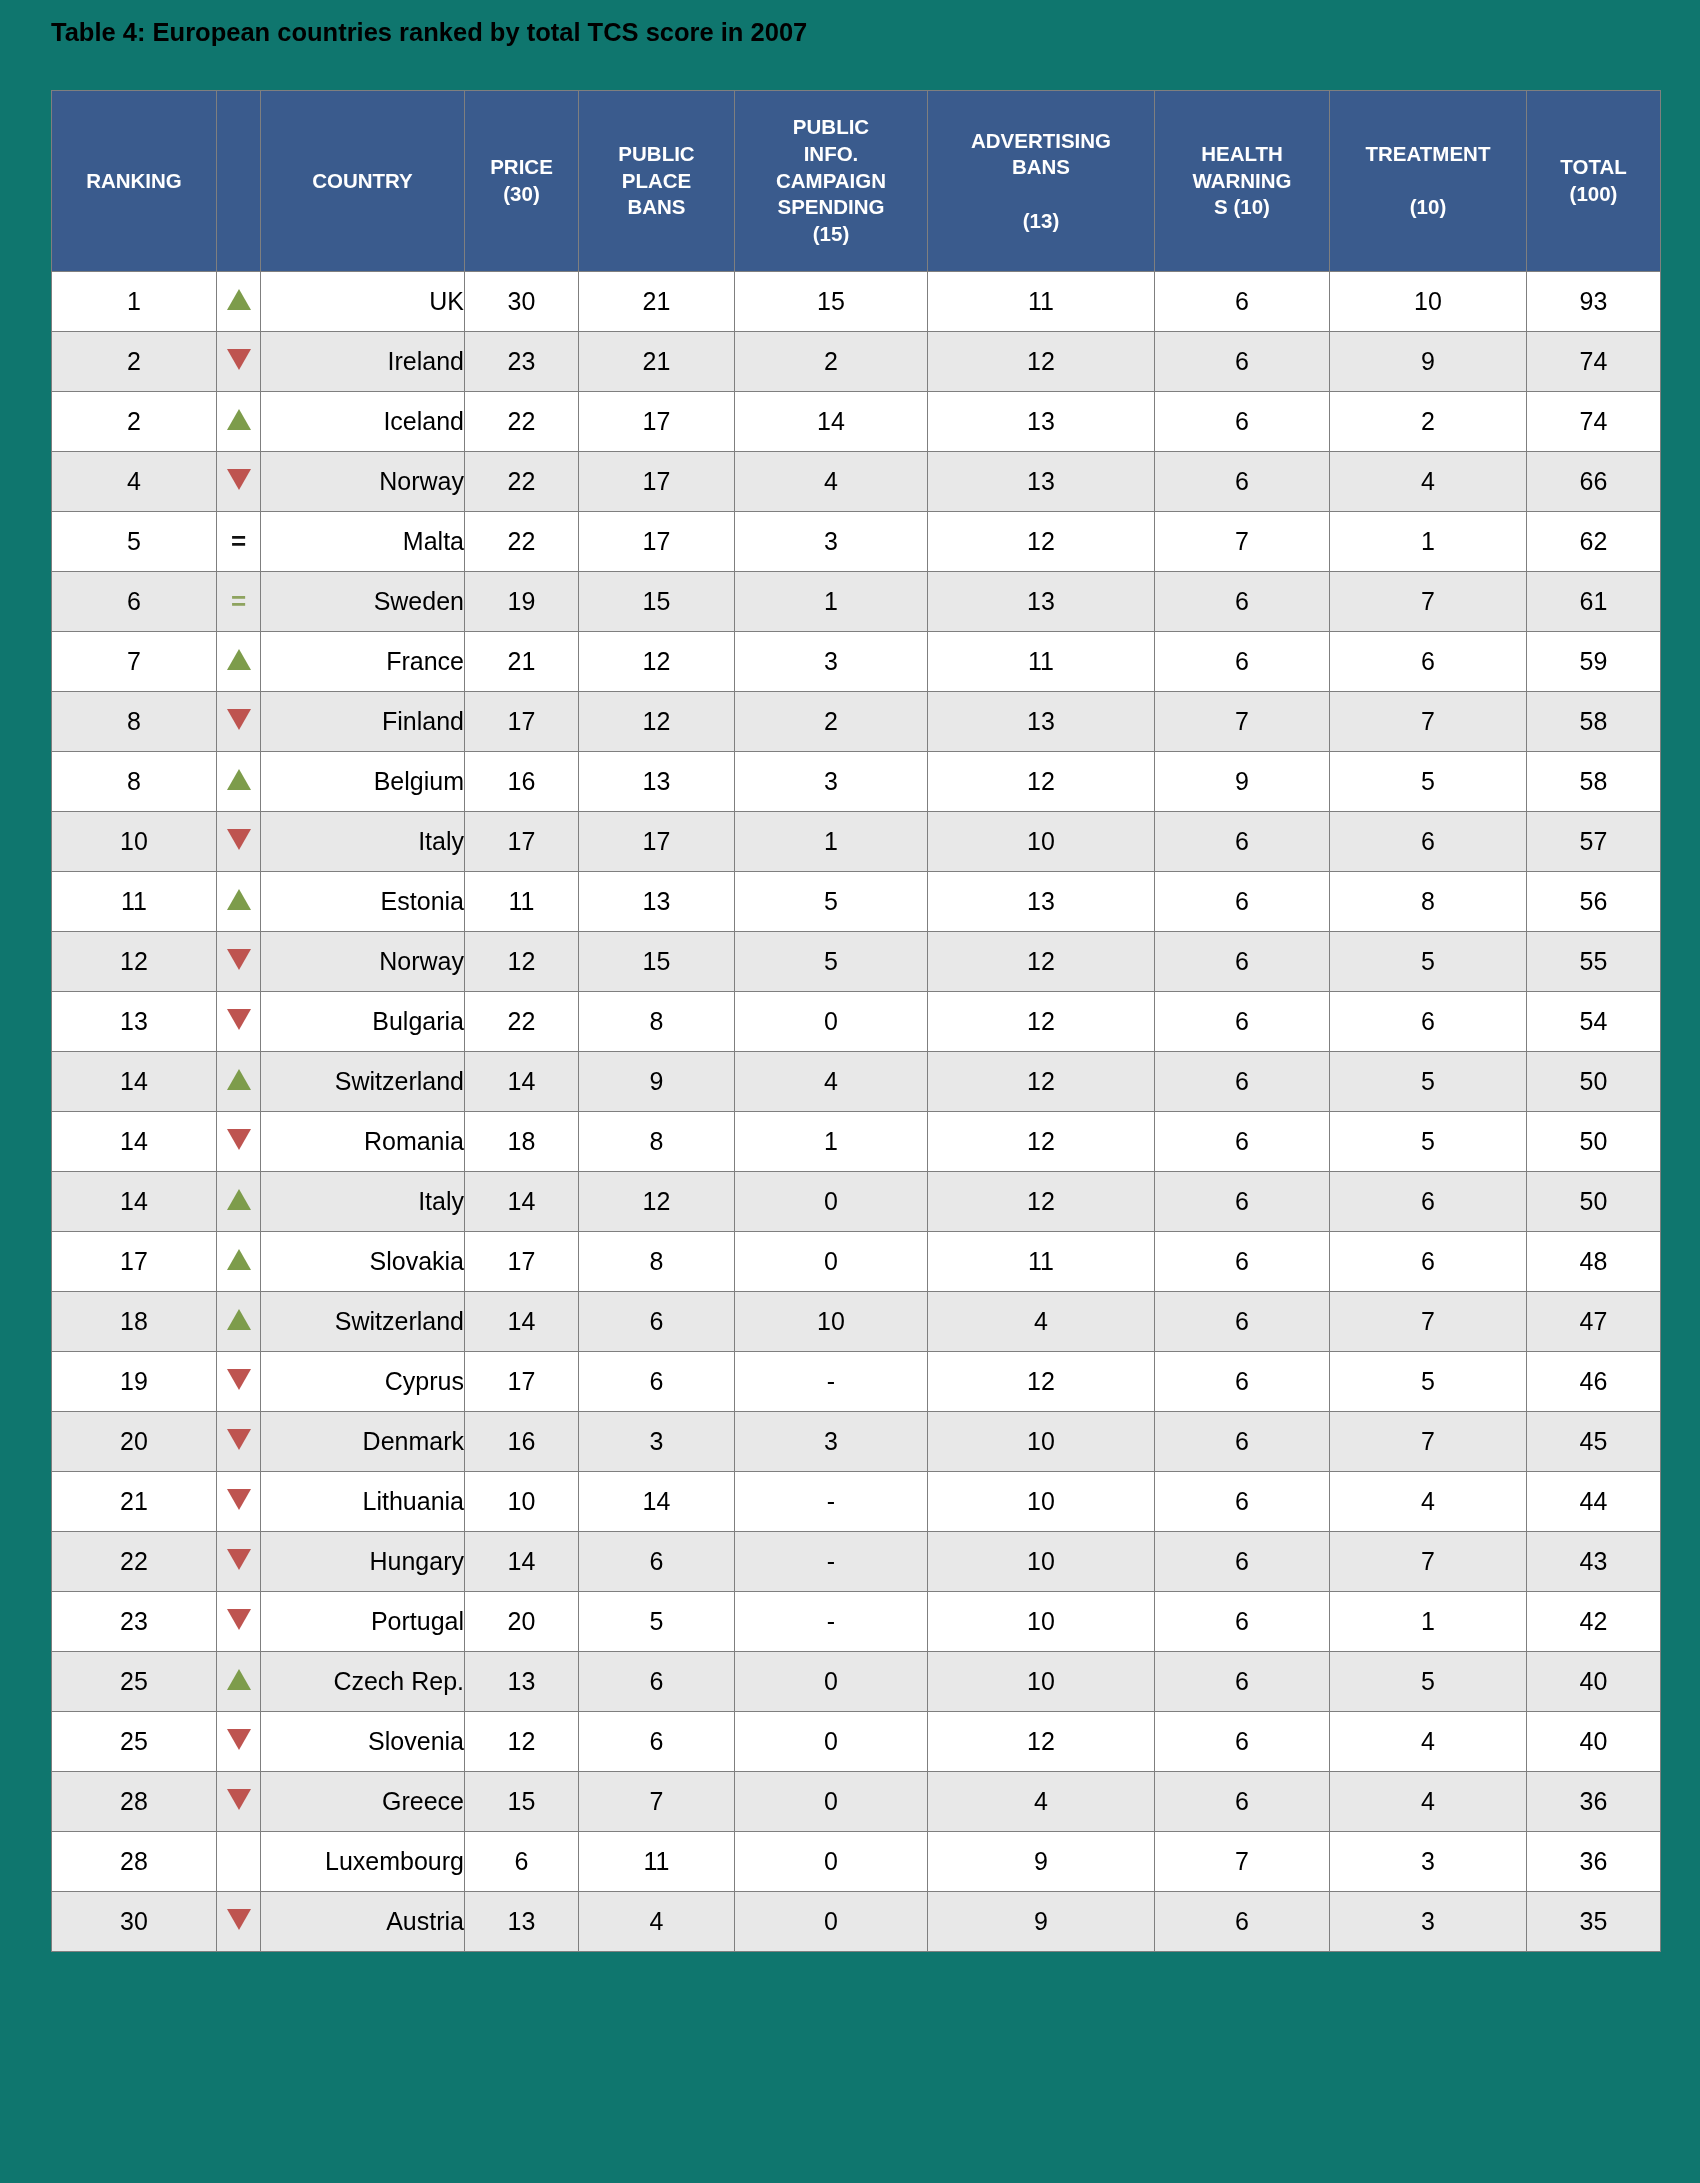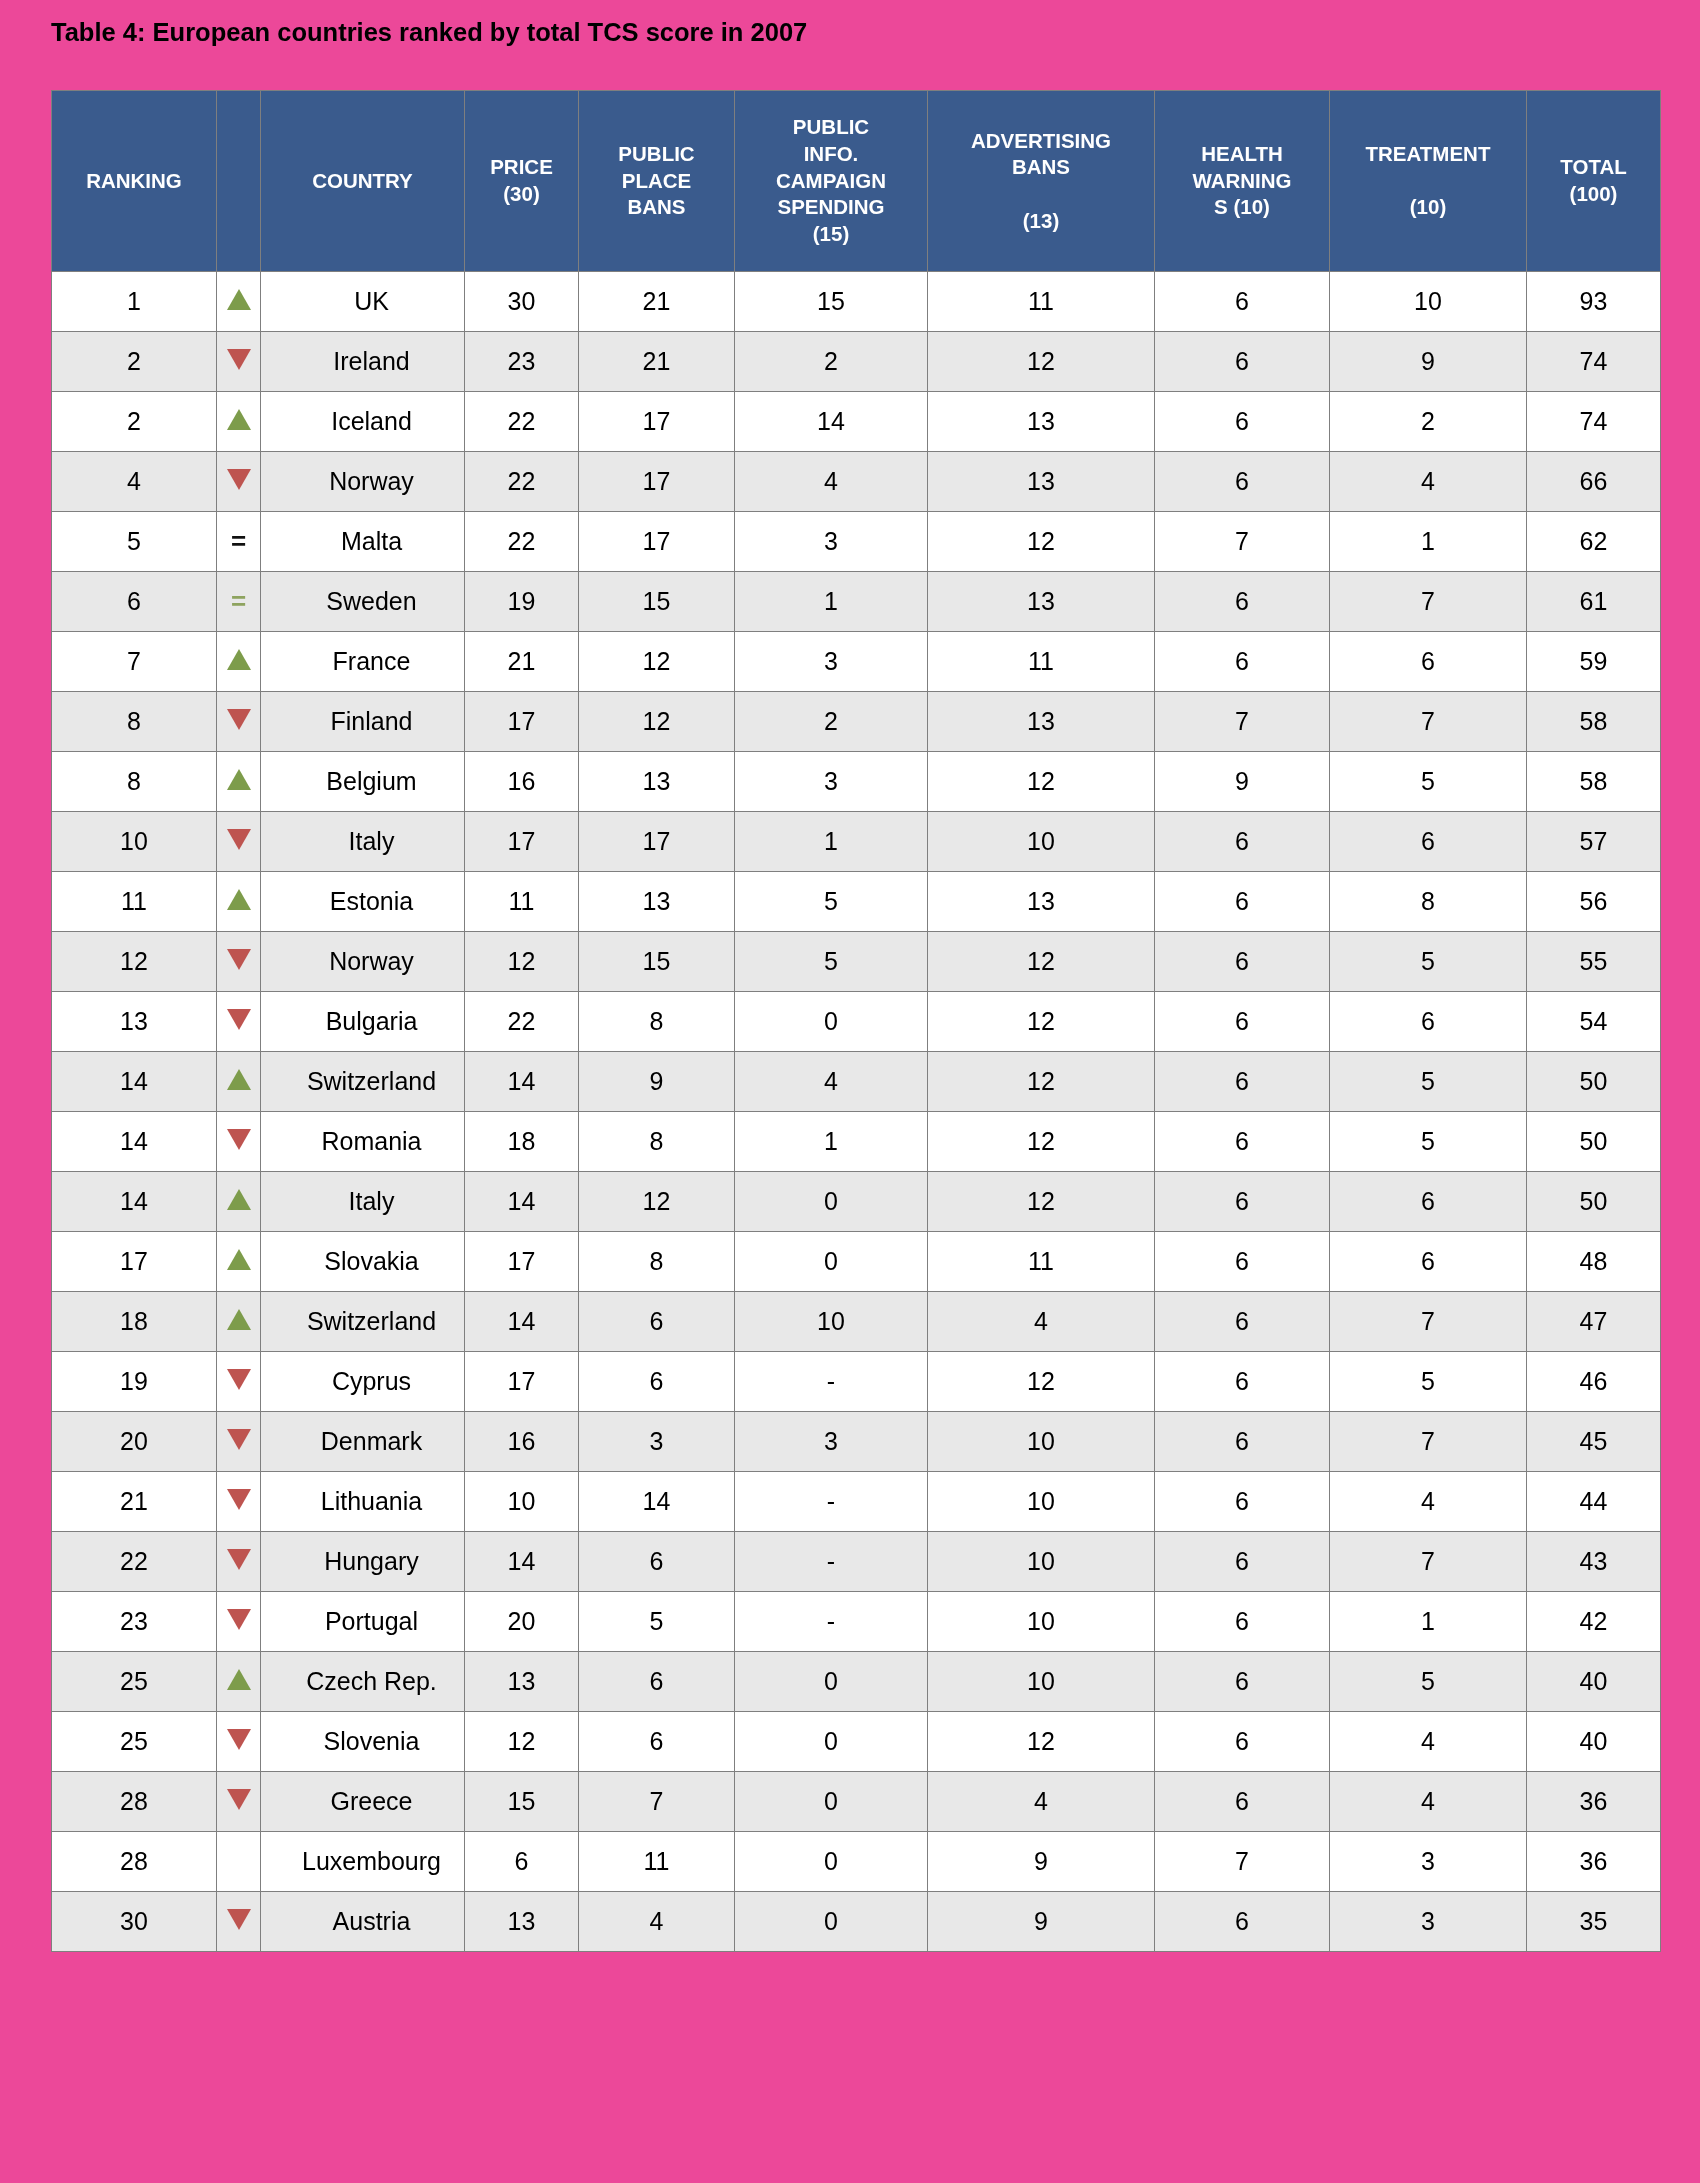--- a/index.html
+++ b/index.html
@@ -6,21 +6,21 @@
     margin: 0;
     padding: 0;
     background: #ffffff;
     width: 1700px;
     font-family: "Liberation Sans", "DejaVu Sans", sans-serif;
   }
   .page {
     position: relative;
     width: 1700px;
     height: 2183px;
-    background: #ec4899;
+    background: #0f766e;
     overflow: hidden;
   }
   .title {
     position: absolute;
     left: 51px;
     top: 18px;
     font-size: 25.5px;
     font-weight: bold;
     color: #000000;
     letter-spacing: 0px;
@@ -54,21 +54,21 @@
     font-size: 25px;
     color: #000000;
     text-align: center;
     vertical-align: middle;
     background: #ffffff;
   }
   table.tcs tbody tr:nth-child(even) td {
     background: #e8e8e8;
   }
   table.tcs tbody td.country {
-    text-align: center;
+    text-align: right;
     padding-left: 18px;
   }
   .tri-up {
     display: inline-block;
     width: 0; height: 0;
     border-left: 12.3px solid transparent;
     border-right: 12.3px solid transparent;
     border-bottom: 21.4px solid #7d9c4b;
   }
   .tri-down {

